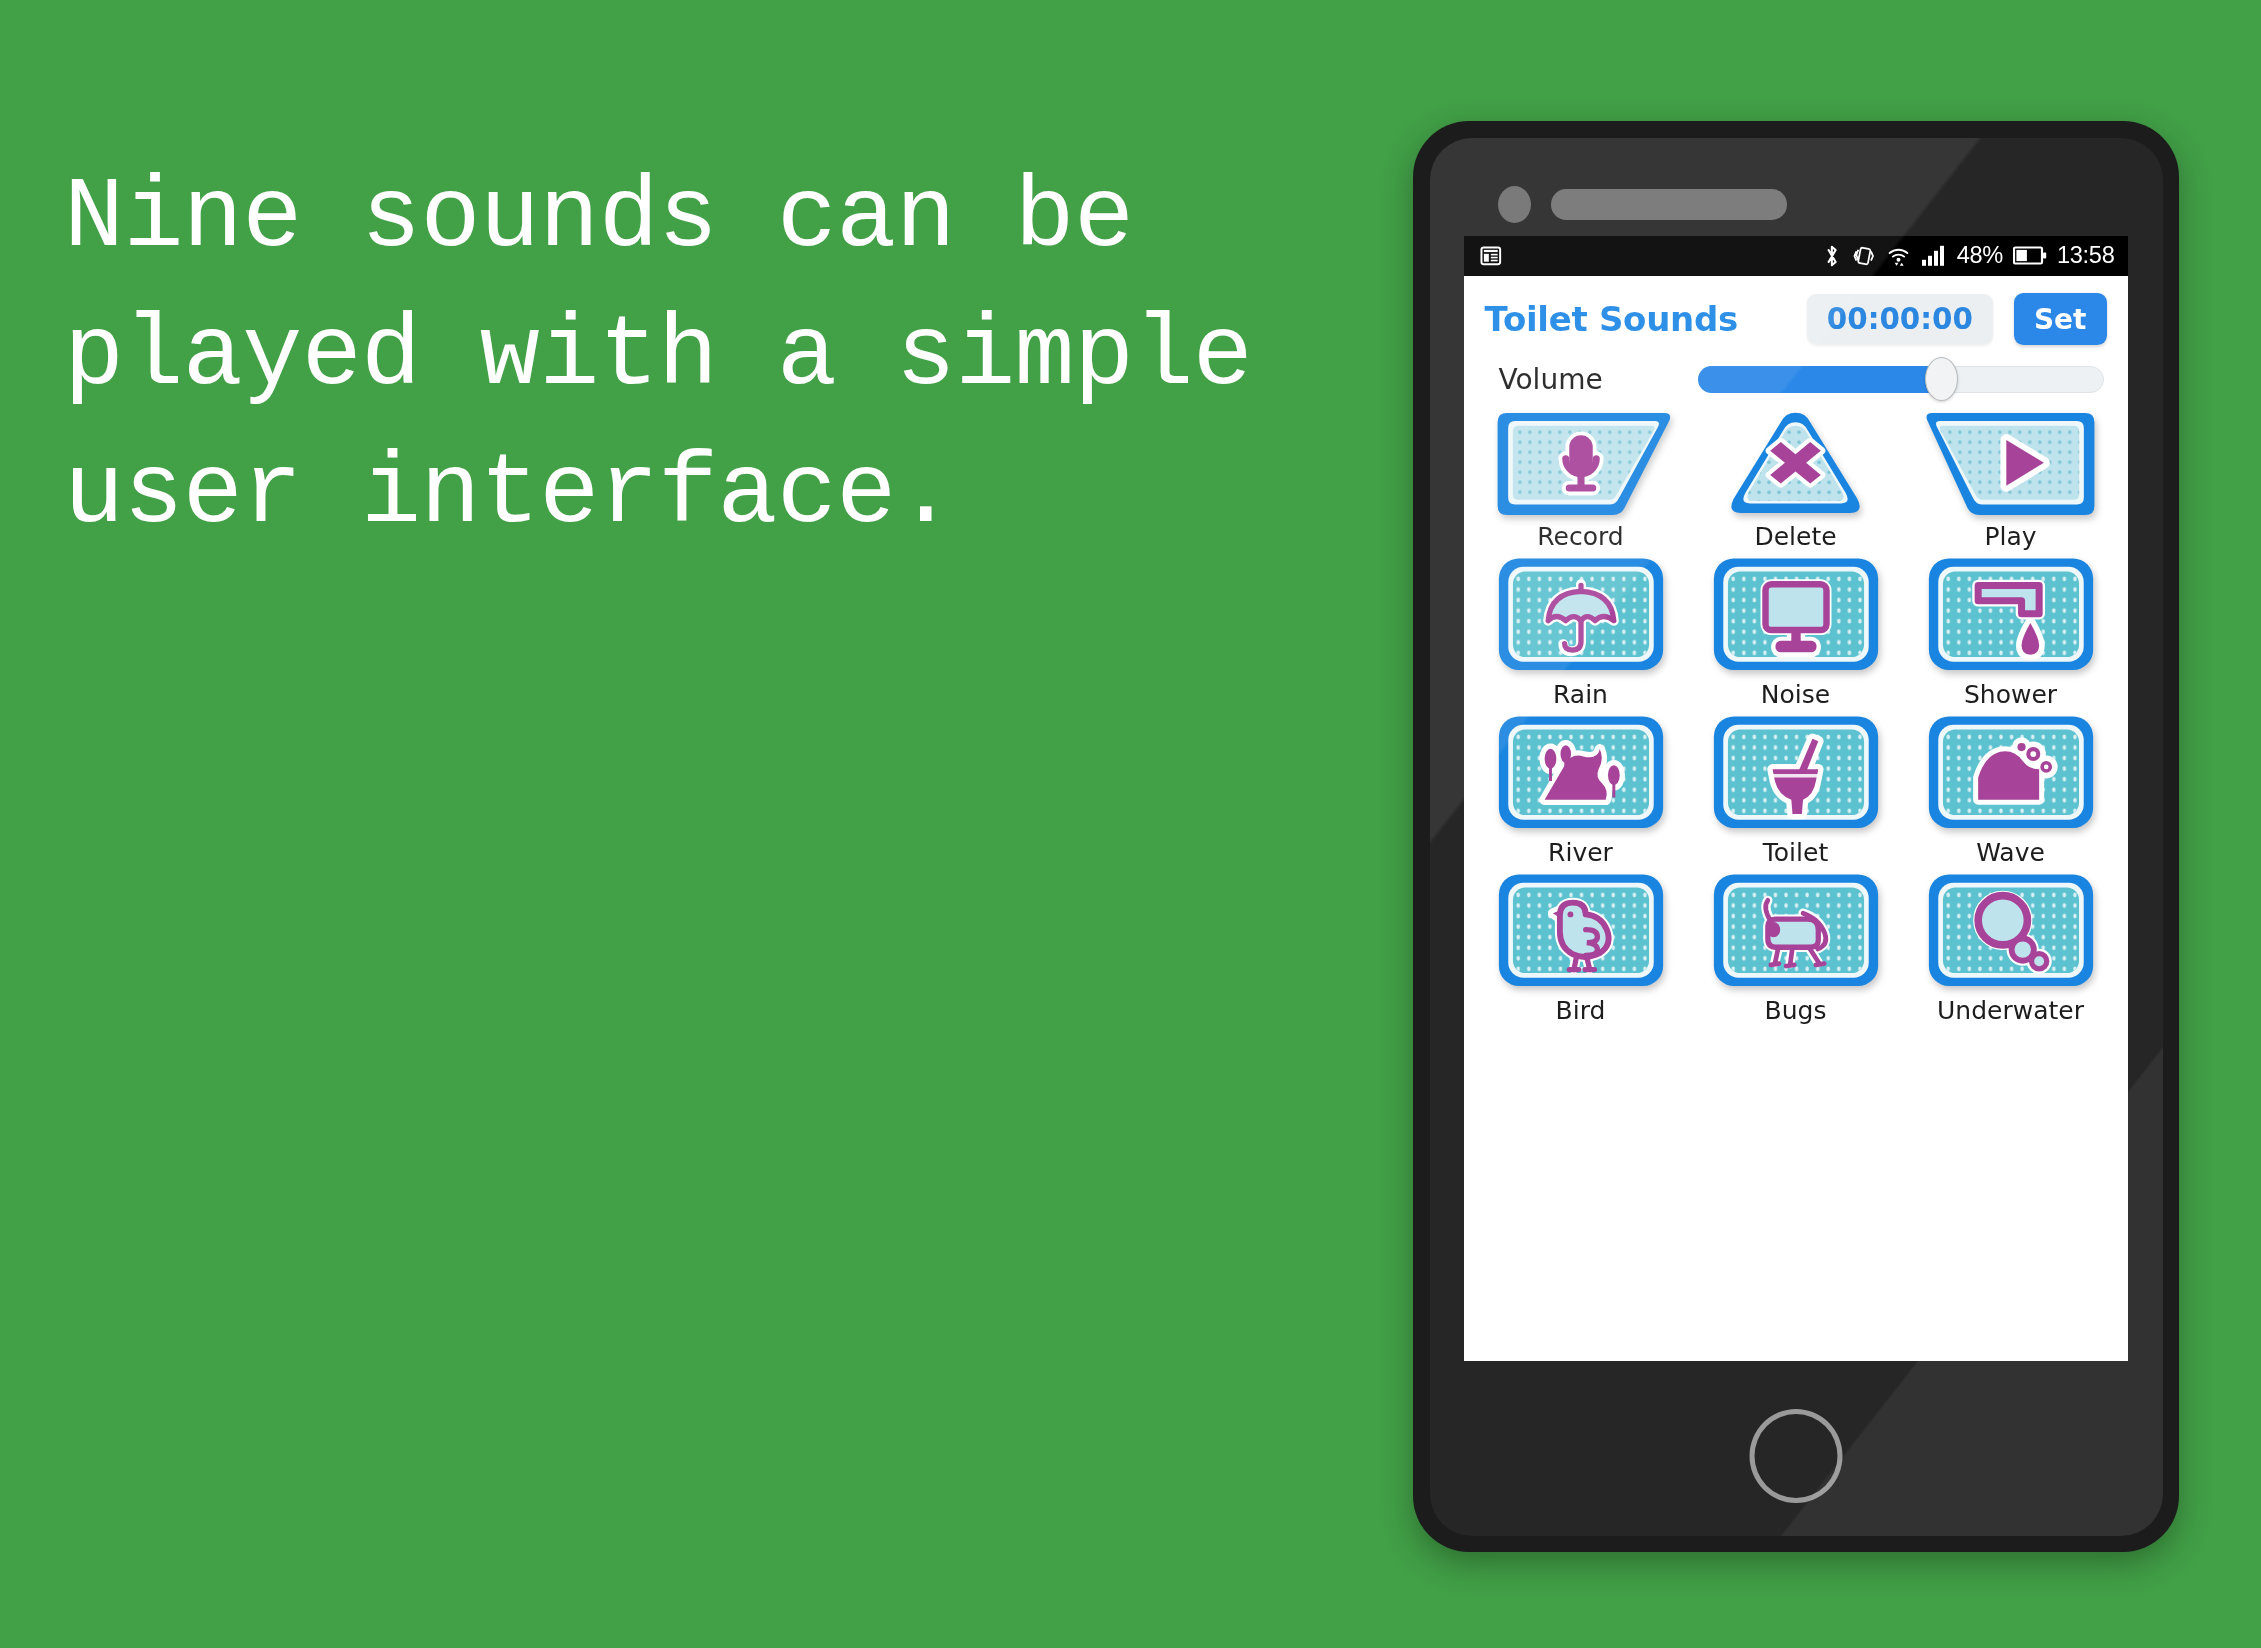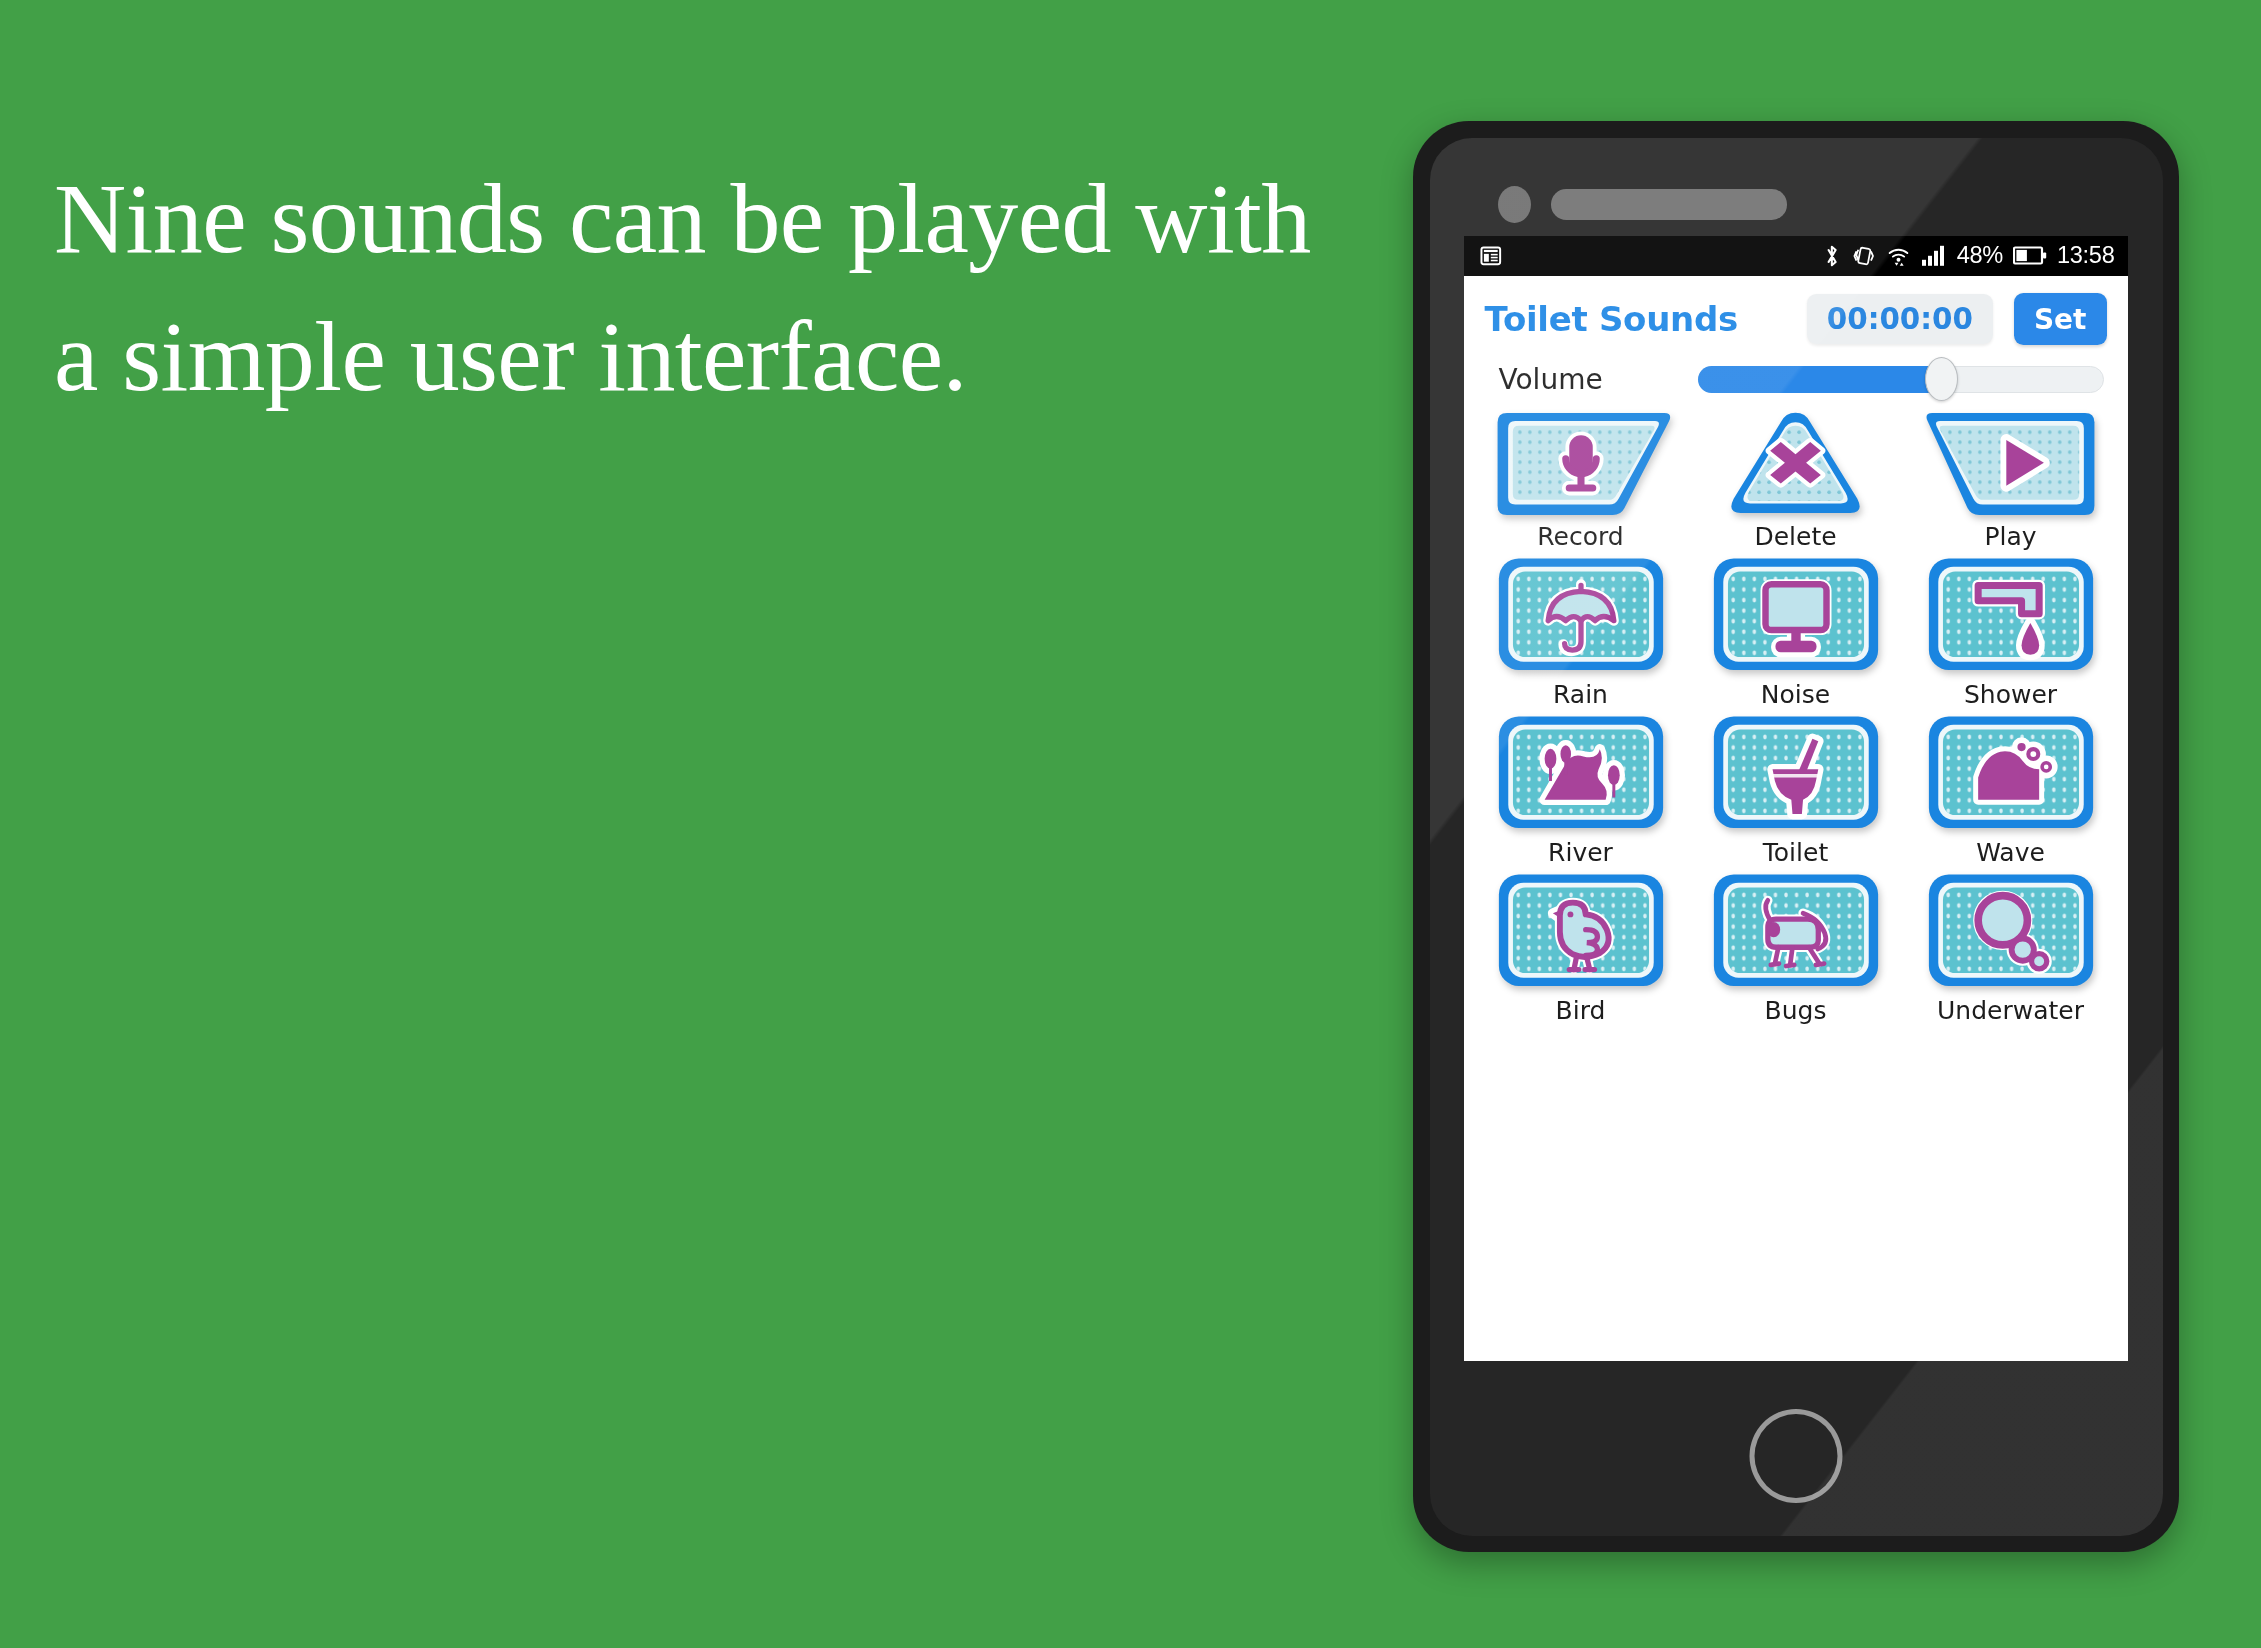--- a/index.html
+++ b/index.html
@@ -12,29 +12,29 @@
 
   body {
     background: #42a047;
     font-family: "Liberation Sans", sans-serif;
     position: relative;
   }
 
   
   .headline {
     position: absolute;
-    left: 54px;
+    left: 64px;
     top: 150px;
     width: 1284px;
     color: #ffffff;
     font-size: 100px;
     line-height: 1.38;
     font-weight: 400;
     letter-spacing: -0.6px;
-    font-family: Liberation Serif, serif;
+    font-family: Liberation Mono, monospace;
   }
 
   
   .phone {
     position: absolute;
     left: 1413px;
     top: 121px;
     width: 766px;
     height: 1431px;
     background: #1c1c1c;

